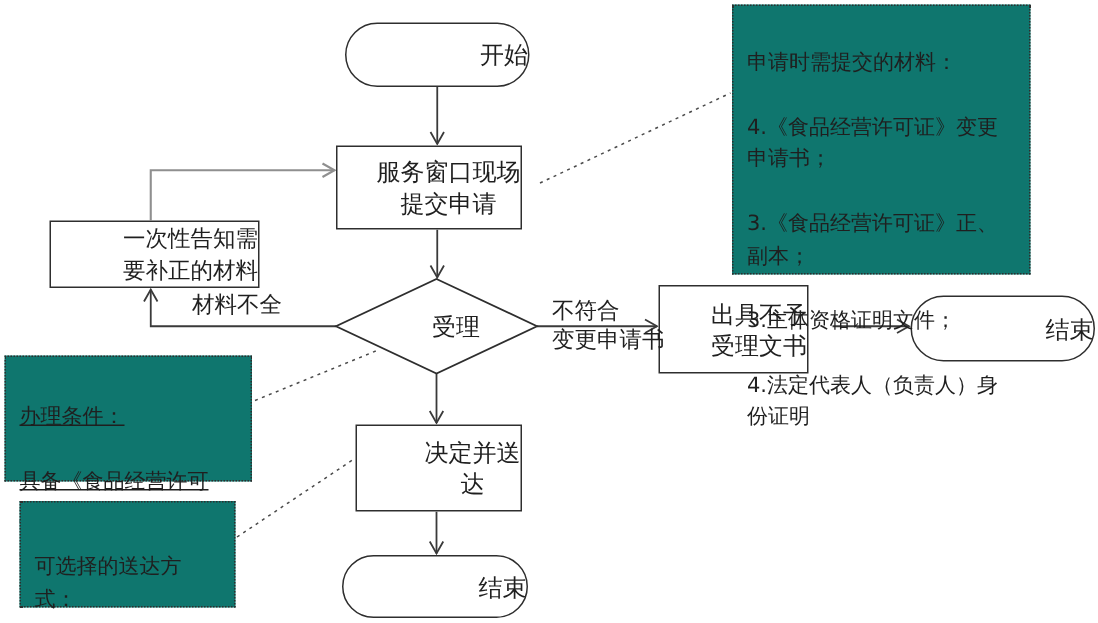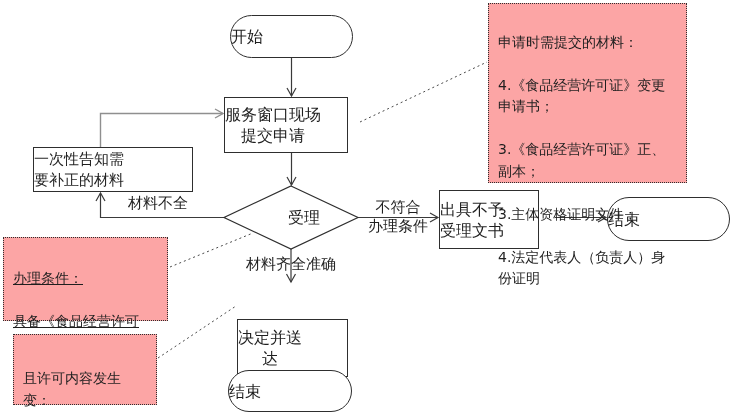--- a/index.html
+++ b/index.html
@@ -3,32 +3,32 @@
 <meta charset="utf-8">
 <style>
   html,body{margin:0;padding:0;background:#fff;}
   .canvas{
     position:relative;width:732px;height:415px;background:#ffffff;
     font-family:"DejaVu Sans","Liberation Sans",sans-serif;
     color:#1f1f1f;overflow:hidden;
   }
   .layer{position:absolute;left:0;top:0;width:732px;height:415px;}
   .node{
-    position:absolute;display:flex;align-items:center;justify-content:flex-start;
+    position:absolute;display:flex;align-items:center;justify-content:flex-end;
     text-align:center;background:#ffffff;border:1px solid #2e2e2e;
     font-size:16px;line-height:21px;white-space:pre-line;box-sizing:border-box;
   }
   .stadium{border-radius:22px;}
   .note{
-    position:absolute;background:#fca5a5;border:1px dotted #2e2e2e;
+    position:absolute;background:#0f766e;border:1px dotted #2e2e2e;
     font-size:14px;line-height:21.5px;box-sizing:border-box;padding:6px 8px 4px 9px;
     white-space:pre-line;
   }
   .edge-label{
-    position:absolute;font-size:15px;line-height:19px;white-space:pre-line;text-align:center;
+    position:absolute;font-size:15px;line-height:19px;white-space:pre-line;
   }
   .diamond-label{
     position:absolute;font-size:16px;text-align:right;
   }
   svg{display:block;}
 </style>
 </head>
 <body>
 
 <div class="canvas">
@@ -68,64 +68,63 @@
 
   <div class="node stadium" style="left:230px;top:15px;width:123px;height:43px;">
     <span>开始</span>
   </div>
 
   <div class="node" style="left:224px;top:97px;width:124px;height:56px;">
     <span>服务窗口现场
 提交申请</span>
   </div>
 
-  <div class="node" style="left:33px;top:147px;width:160px;height:45px;font-size:15px;">
+  <div class="node" style="left:33px;top:147px;width:140px;height:45px;font-size:15px;">
     <span>一次性告知需
 要补正的材料</span>
   </div>
 
   <div class="diamond-label" style="left:262px;top:208px;width:58px;">受理</div>
 
   <div class="node" style="left:439px;top:190px;width:100px;height:59px;">
     <span>出具不予
 受理文书</span>
   </div>
 
   <div class="node stadium" style="left:607px;top:197px;width:123px;height:44px;">
     <span>结束</span>
   </div>
 
-  <div class="node" style="left:237px;top:283px;width:111px;height:58px;margin-top:36px;">
+  <div class="node" style="left:237px;top:283px;width:111px;height:58px;">
     <span>决定并送
 达</span>
   </div>
 
   <div class="node stadium" style="left:228px;top:370px;width:124px;height:42px;">
     <span>结束</span>
   </div>
 
   <div class="edge-label" style="left:128px;top:194px;">材料不全</div>
   <div class="edge-label" style="left:368px;top:198px;">不符合
-办理条件</div>
-  <div class="edge-label" style="left:245px;top:255px;width:92px;text-align:center;">材料齐全准确</div>
+变更申请书</div>
 
   <div class="note" style="left:488px;top:3px;width:199px;height:180px;">
     <div>申请时需提交的材料：</div>
     <div>4.《食品经营许可证》变更申请书；</div>
     <div>3.《食品经营许可证》正、副本；</div>
     <div>3.主体资格证明文件；</div>
     <div>4.法定代表人（负责人）身份证明</div>
   </div>
 
   <div class="note" style="left:3px;top:237px;width:165px;height:84px;padding-top:8px;text-decoration:underline;">
     <div>办理条件：</div>
     <div>具备《食品经营许可
 证》，且许可内容发生变
 更的，可以办理。</div>
   </div>
 
   <div class="note" style="left:13px;top:334px;width:144px;height:71px;padding-top:9px;line-height:22.5px;">
-    <div>且许可内容发生变：</div>
+    <div>可选择的送达方式：</div>
     
     
   </div>
 
 </div>
 
 </body></html>

